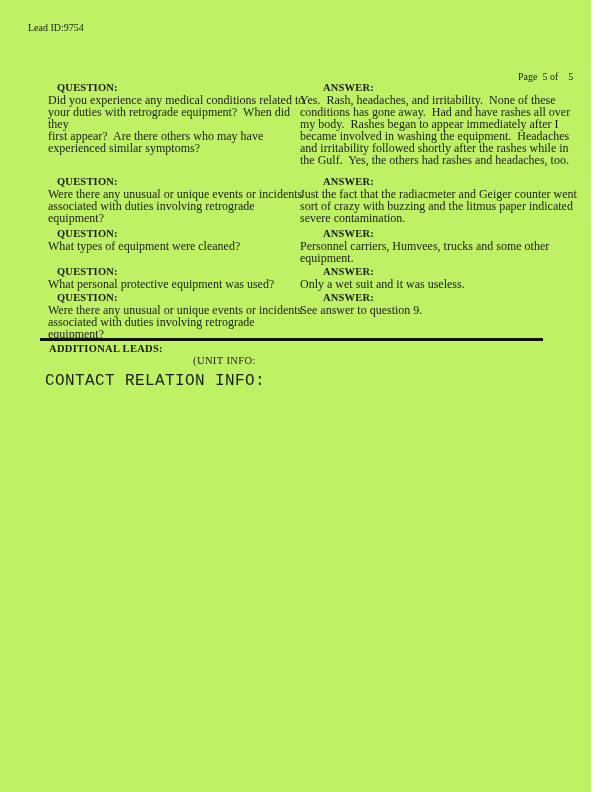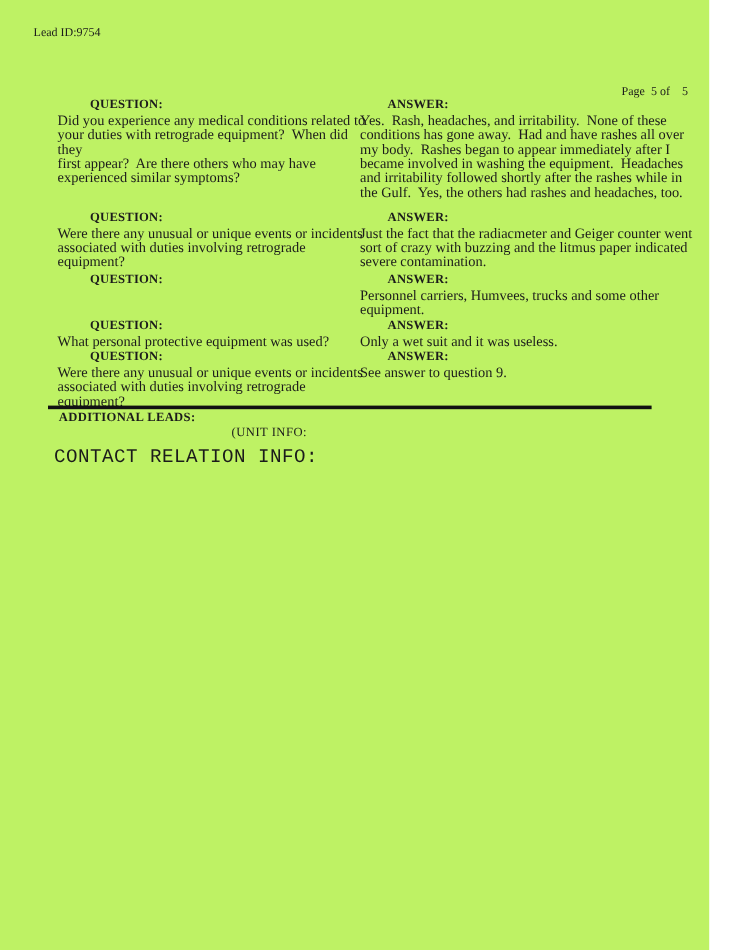--- a/index.html
+++ b/index.html
@@ -47,21 +47,21 @@
     left: 300px;
     top: 0;
     width: 300px;
   }
   .head {
     font-weight: bold;
     font-size: 10.5px;
     line-height: 12px;
     letter-spacing: 0.2px;
   }
-  .qcol .head { margin-left: 27px; }
+  .qcol .head { margin-left: 9px; }
   .acol .head { margin-left: 23px; }
   .body {
     font-size: 12px;
     line-height: 12px;
     white-space: pre-wrap;
   }
   .rule {
     position: absolute;
     left: 40px;
     top: 338px;
@@ -136,20 +136,21 @@
       <div class="head">ANSWER:</div>
       <div class="body">Just the fact that the radiacmeter and Geiger counter went
 sort of crazy with buzzing and the litmus paper indicated
 severe contamination.</div>
     </div>
   </div>
 
   <div class="row row3">
     <div class="qcol">
       <div class="head">QUESTION:</div>
+      <div class="body">What types of equipment were cleaned?</div>
     </div>
     <div class="acol">
       <div class="head">ANSWER:</div>
       <div class="body">Personnel carriers, Humvees, trucks and some other
 equipment.</div>
     </div>
   </div>
 
   <div class="row row4">
     <div class="qcol">

